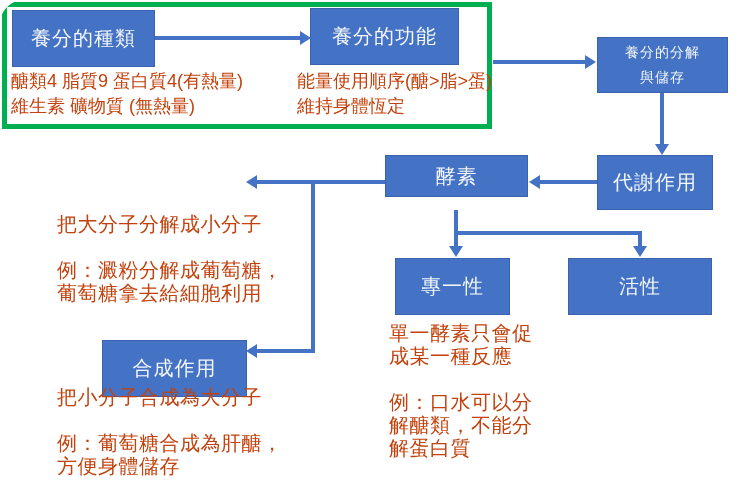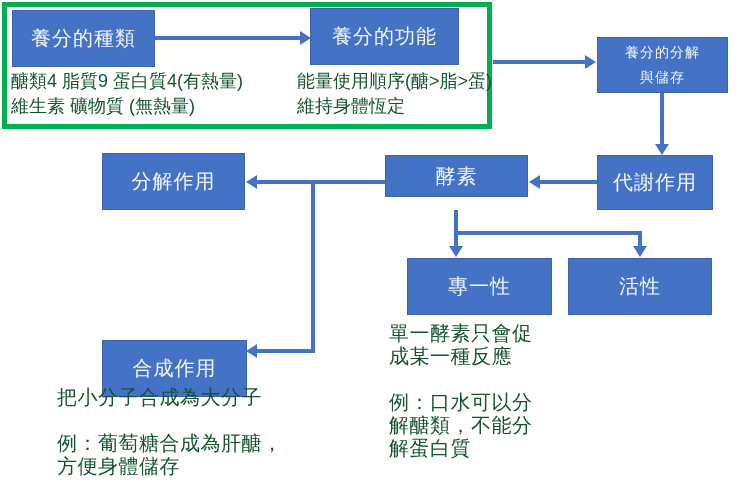--- a/index.html
+++ b/index.html
@@ -1,33 +1,33 @@
 <!DOCTYPE html>
 <html><head>
 <meta charset="utf-8">
 <style>
   html,body{margin:0;padding:0;background:#ffffff;}
   .canvas{
     position:relative;width:740px;height:483px;background:#ffffff;
-    overflow:hidden;font-family:"Liberation Serif",serif;color:#111111;
+    overflow:hidden;font-family:"Liberation Serif",serif;color:#111111;border-radius:24px;
   }
   .frame{
     position:absolute;left:2px;top:2px;width:490px;height:127px;
     border:5px solid #00B050;box-sizing:border-box;background:transparent;
   }
   .node{
     position:absolute;background:#4472C4;border:1px solid #3A62AE;
     box-sizing:border-box;color:#f4f7fc;display:flex;align-items:center;
     justify-content:center;text-align:center;font-size:20px;line-height:25px;
     white-space:pre-line;letter-spacing:1px;
   }
   .node.two-line{font-size:14px;line-height:25px;}
   .note{
     position:absolute;font-size:20px;line-height:23px;white-space:pre-line;
-    color:#14532d;letter-spacing:0.5px;
+    color:#c2410c;letter-spacing:0.5px;
   }
   .note.top-note{
     font-family:"Liberation Sans",sans-serif;font-size:18px;line-height:25px;
     letter-spacing:0;
   }
   .seg{position:absolute;background:#4472C4;}
   .head{position:absolute;width:0;height:0;}
   .head.right{border-top:7px solid transparent;border-bottom:7px solid transparent;border-left:11px solid #4472C4;}
   .head.left{border-top:7px solid transparent;border-bottom:7px solid transparent;border-right:11px solid #4472C4;}
   .head.down{border-left:7px solid transparent;border-right:7px solid transparent;border-top:11px solid #4472C4;}
@@ -43,34 +43,37 @@
 
   <div class="node" style="left:310px;top:8px;width:149px;height:57px">養分的功能</div>
 
   <div class="node two-line" style="left:597px;top:37px;width:131px;height:56px">養分的分解
 與儲存</div>
 
   <div class="node" style="left:597px;top:155px;width:116px;height:55px">代謝作用</div>
 
   <div class="node" style="left:385px;top:155px;width:143px;height:42px">酵素</div>
 
-  <div class="node" style="left:102px;top:153px;width:143px;height:57px">分解作用</div>
 
   <div class="node" style="left:102px;top:340px;width:145px;height:57px">合成作用</div>
 
-  <div class="node" style="left:407px;top:258px;width:145px;height:57px">專一性</div>
+  <div class="node" style="left:395px;top:258px;width:115px;height:57px">專一性</div>
 
   <div class="node" style="left:568px;top:258px;width:144px;height:57px">活性</div>
 
   <div class="note top-note" style="left:11px;top:69px">醣類4 脂質9 蛋白質4(有熱量)
 維生素 礦物質 (無熱量)</div>
 
   <div class="note top-note" style="left:297px;top:69px">能量使用順序(醣&gt;脂&gt;蛋)
 維持身體恆定</div>
 
+  <div class="note" style="left:57px;top:213px">把大分子分解成小分子
+
+例：澱粉分解成葡萄糖，
+葡萄糖拿去給細胞利用</div>
 
   <div class="note" style="left:57px;top:386px">把小分子合成為大分子
 
 例：葡萄糖合成為肝醣，
 方便身體儲存</div>
 
   <div class="note" style="left:389px;top:322px">單一酵素只會促
 成某一種反應
 
 例：口水可以分

